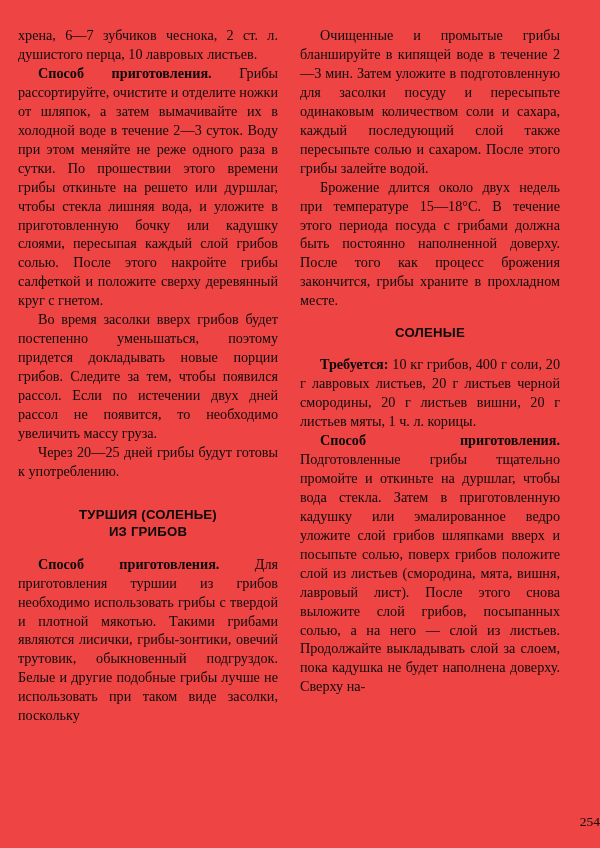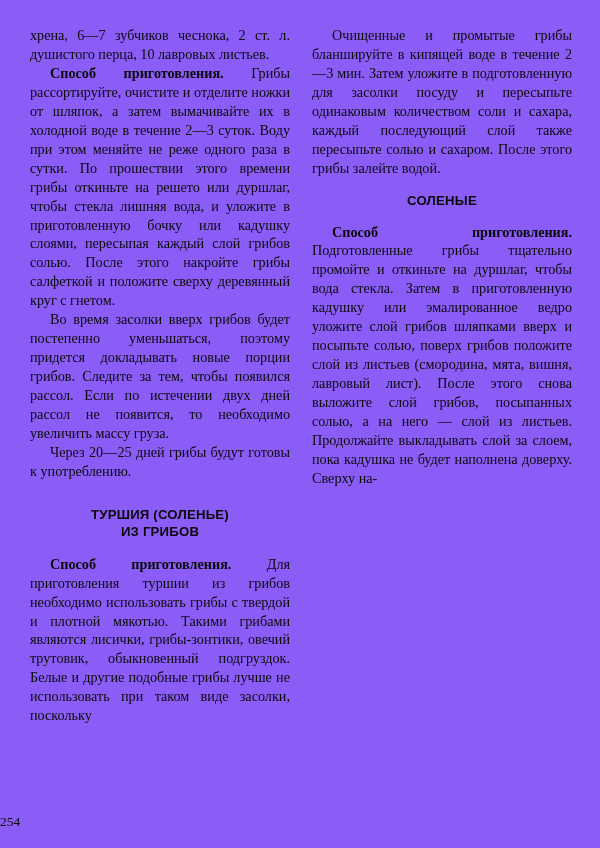--- a/index.html
+++ b/index.html
@@ -4,23 +4,23 @@
 <style>
   html, body {
     margin: 0;
     padding: 0;
     background: #ffffff;
   }
   .page {
     position: relative;
     width: 600px;
     height: 848px;
-    background: #8b5cf6;
+    background: #ef4444;
     box-sizing: border-box;
-    padding: 26px 30px 0 30px;
+    padding: 26px 30px 0 18px;
     font-family: "Liberation Serif", serif;
     color: #0a0a0a;
   }
   .columns {
     display: flex;
     flex-direction: row;
     gap: 22px;
     height: 780px;
   }
   .col {
@@ -55,23 +55,23 @@
     margin: 26px 0 14px 0;
     letter-spacing: 0.2px;
   }
   .section-title.tight {
     margin-top: 15px;
     margin-bottom: 13px;
   }
   .page-number {
     position: absolute;
     left: 0;
-    right: 6px;
+    right: 0;
     bottom: 18px;
-    text-align: left;
+    text-align: right;
     font-size: 13.5px;
     font-family: "Liberation Serif", serif;
   }
 </style>
 </head>
 <body>
 
 <div class="page">
   <div class="columns">
 
@@ -105,25 +105,31 @@
 
     </div>
 
     <div class="col">
 
 
       <p class="indent">
         <span>Очищенные и промытые грибы бланшируйте в кипящей воде в течение 2—3 мин. Затем уложите в подготовленную для засолки посуду и пересыпьте одинаковым количеством соли и сахара, каждый последующий слой также пересыпьте солью и сахаром. После этого грибы залейте водой.</span>
       </p>
 
+      <p class="indent">
+        <span>Брожение длится около двух недель при температуре 15—18°С. В течение этого периода посуда с грибами должна быть постоянно наполненной доверху. После того как процесс брожения закончится, грибы храните в прохладном месте.</span>
+      </p>
 
       <div class="section-title tight">
         <div>СОЛЕНЫЕ</div>
       </div>
 
+      <p class="indent">
+        <span class="run-head">Требуется:</span><span> 10 кг грибов, 400 г соли, 20 г лавровых листьев, 20 г листьев черной смородины, 20 г листьев вишни, 20 г листьев мяты, 1 ч. л. корицы.</span>
+      </p>
 
       <p class="indent">
         <span class="run-head">Способ приготовления.</span><span> Подготовленные грибы тщательно промойте и откиньте на дуршлаг, чтобы вода стекла. Затем в приготовленную кадушку или эмалированное ведро уложите слой грибов шляпками вверх и посыпьте солью, поверх грибов положите слой из листьев (смородина, мята, вишня, лавровый лист). После этого снова выложите слой грибов, посыпанных солью, а на него — слой из листьев. Продолжайте выкладывать слой за слоем, пока кадушка не будет наполнена доверху. Сверху на-</span>
       </p>
 
     </div>
 
   </div>
 
   <div class="page-number">254</div>

